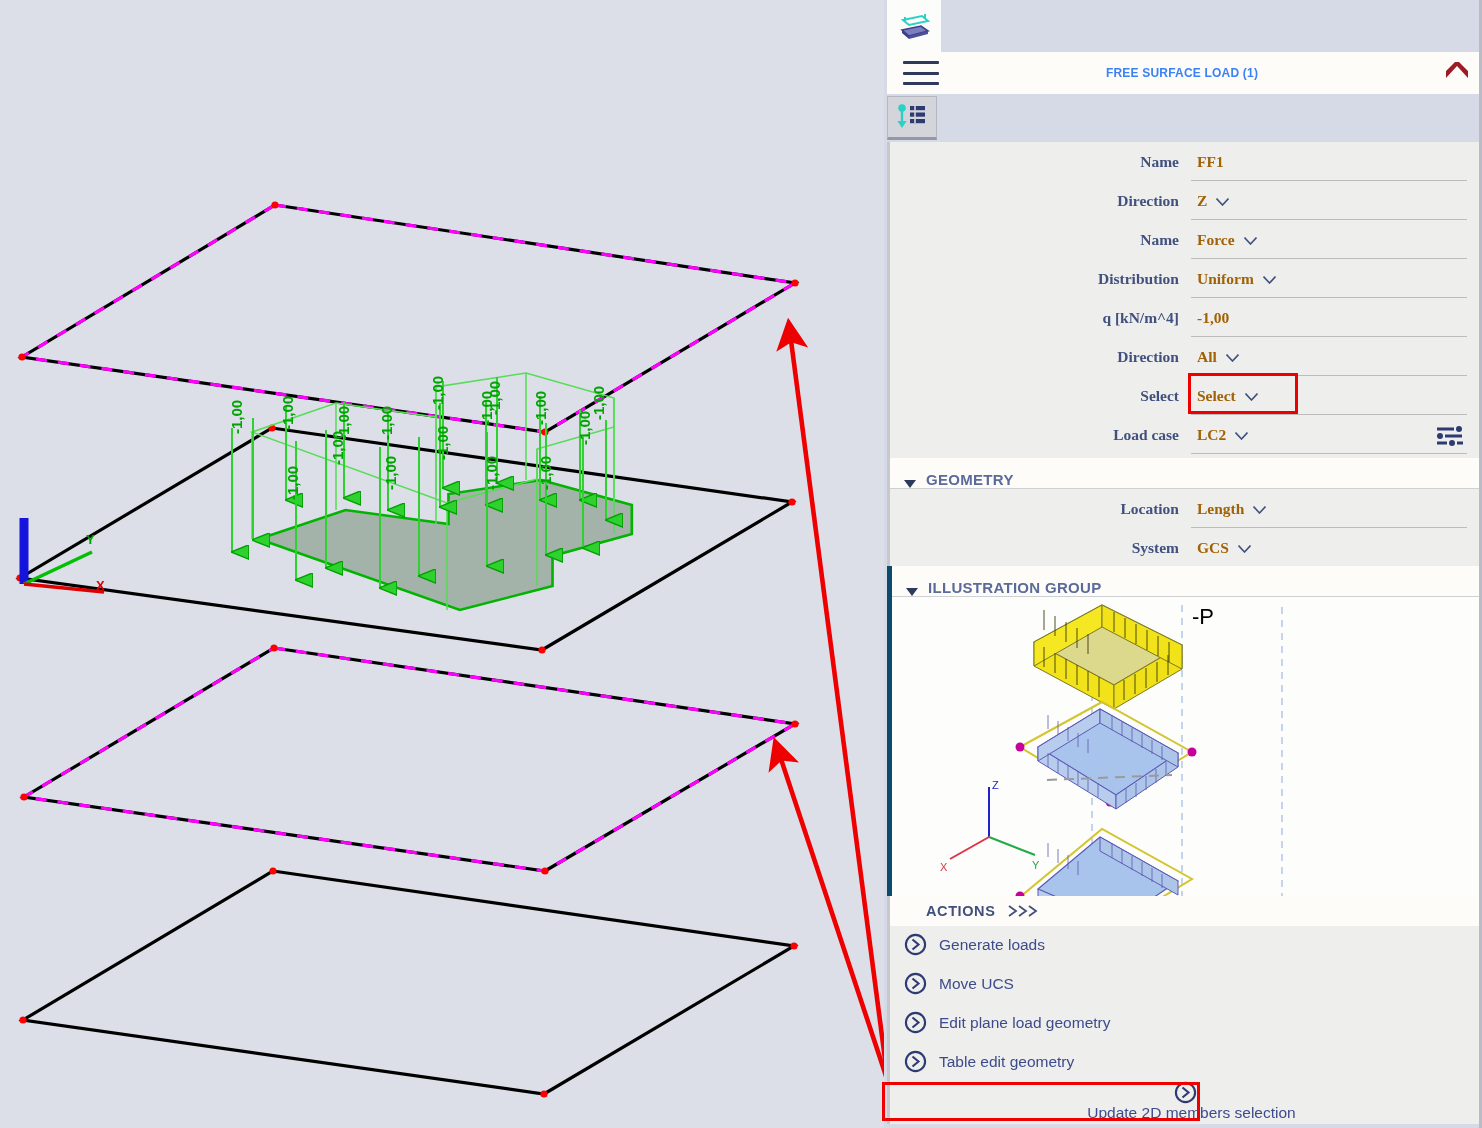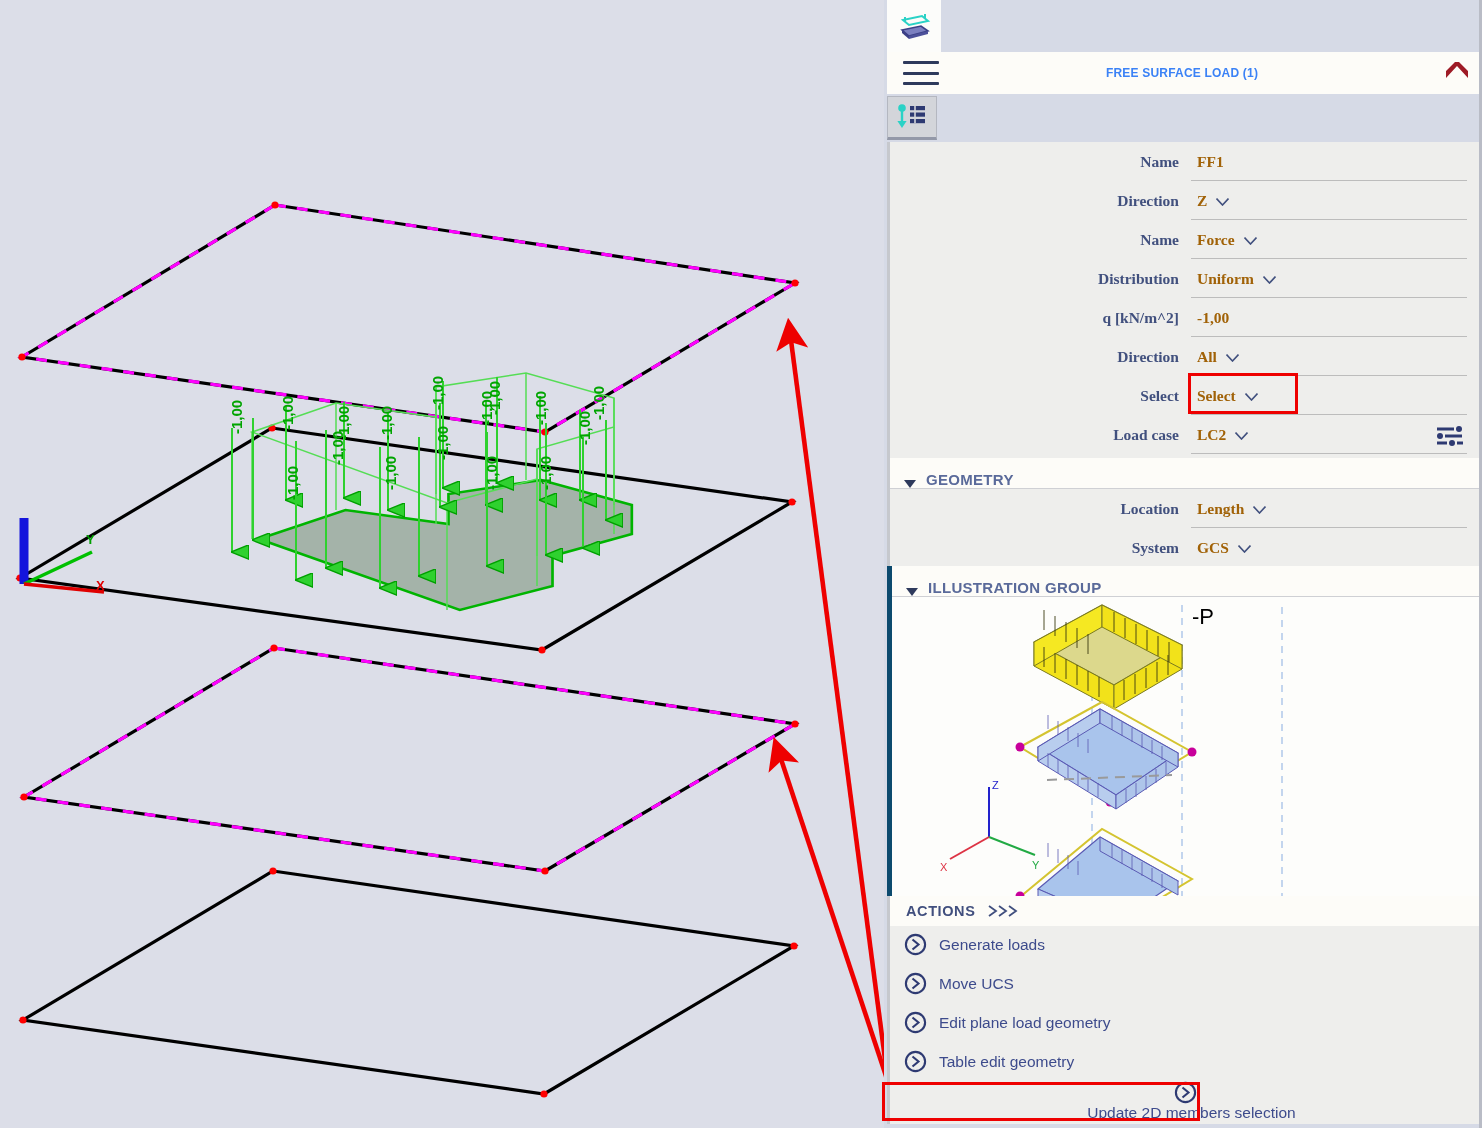--- a/index.html
+++ b/index.html
@@ -212,21 +212,21 @@
   }
   .actions-head {
     height: 30px;
     background: #fdfcf8;
     display: flex;
     align-items: center;
     color: #414f7e;
     font-size: 14.5px;
     font-weight: bold;
     letter-spacing: .6px;
-    padding-left: 16px;
+    padding-left: 36px;
   }
   .chevs { margin-left: 12px; display: flex; }
   .action-item {
     height: 39px;
     display: flex;
     align-items: center;
     padding-left: 14px;
     color: #3d4b8c;
     font-size: 15.5px;
     cursor: pointer;
@@ -445,21 +445,21 @@
         <span>Uniform</span>
         <span class="caret">
           <svg width="13" height="8" viewBox="0 0 13 8">
               <path d="M0.5,0.5 L6.5,7 L12.5,0.5" fill="none" stroke="#41507e" stroke-width="1.6"></path>
             </svg>
         </span>
       </div>
     </div>
 
     <div class="prow">
-      <div class="plabel">q [kN/m^2]</div>
+      <div class="plabel">q [kN/m^4]</div>
       <div class="pvalue">
         <span>-1,00</span>
       </div>
     </div>
 
     <div class="prow">
       <div class="plabel">Direction</div>
       <div class="pvalue">
         <span>All</span>
         <span class="caret">

